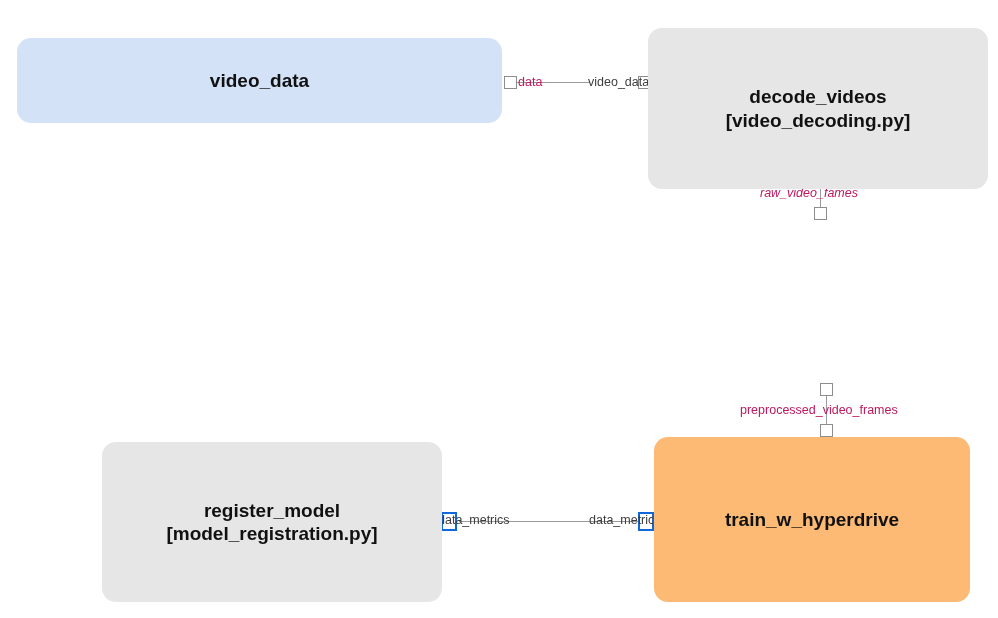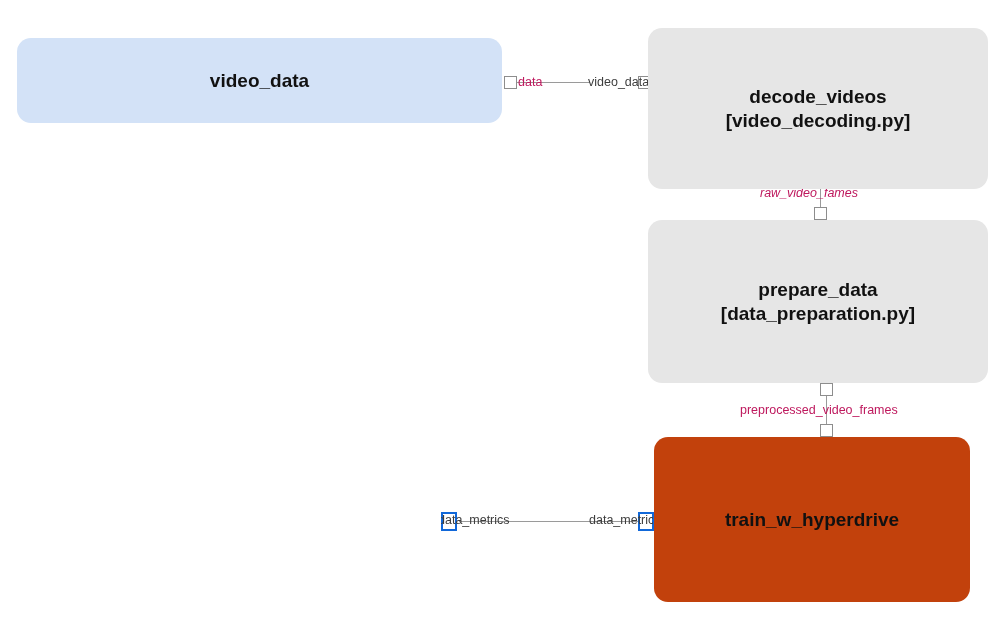--- a/index.html
+++ b/index.html
@@ -142,23 +142,23 @@
 
   <div class="node dataset" id="node-video_data" style="left: 17px; top: 38px; width: 485px; height: 85px; background: rgb(211, 226, 247);">
     <span class="node-label">video_data</span>
   </div>
 
   <div class="node step" id="node-decode_videos" style="left: 648px; top: 3px; width: 340px; height: 161px; background: rgb(230, 230, 230); margin-top: 25px;">
     <span class="node-label">decode_videos
 [video_decoding.py]</span>
   </div>
 
-  <div class="node step" id="node-prepare_data" style="left: 648px; top: 220px; width: 340px; height: 163px; background: rgb(230, 230, 230);">
-    <span class="node-label">prepare_data
-[data_preparation.py]</span>
-  </div>
 
-  <div class="node step" id="node-train_w_hyperdrive" style="left: 654px; top: 437px; width: 316px; height: 165px; background: #c2410c;">
+  <div class="node step" id="node-train_w_hyperdrive" style="left: 654px; top: 437px; width: 316px; height: 165px; background: #fdba74;">
     <span class="node-label">train_w_hyperdrive</span>
   </div>
 
+  <div class="node step" id="node-register_model" style="left: 102px; top: 442px; width: 340px; height: 160px; background: rgb(230, 230, 230);">
+    <span class="node-label">register_model
+[model_registration.py]</span>
+  </div>
 
 </div>
 
 </body></html>

